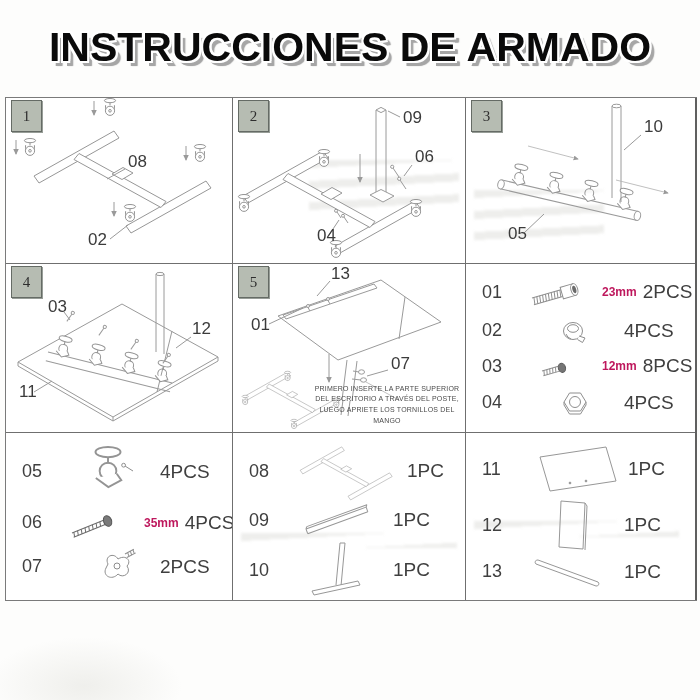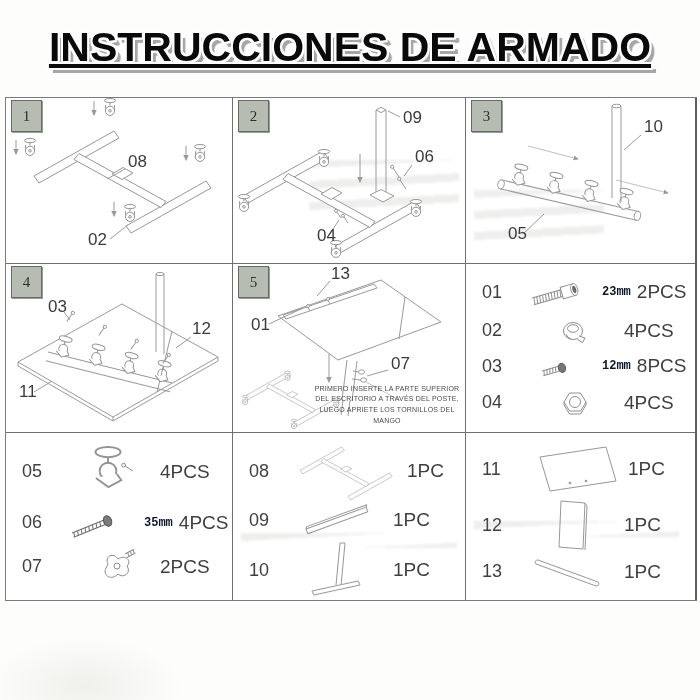--- a/index.html
+++ b/index.html
@@ -5,42 +5,42 @@
   html,body{margin:0;padding:0;}
   body{width:700px;height:700px;background:#fdfdfc;font-family:"Liberation Sans",sans-serif;position:relative;overflow:hidden;}
   .sheet{position:absolute;inset:0;
     background:
       radial-gradient(140px 70px at 12% 98%, rgba(190,190,178,.22), rgba(0,0,0,0) 70%),
       radial-gradient(120px 60px at 40% 44%, rgba(200,200,190,.15), rgba(0,0,0,0) 70%),
       radial-gradient(160px 60px at 88% 60%, rgba(205,205,195,.14), rgba(0,0,0,0) 70%),
       #fdfdfc;}
   .title{position:absolute;top:24px;left:0;width:700px;text-align:center;
     font-size:41px;font-weight:bold;letter-spacing:0px;color:#0a0a0a;white-space:nowrap;
-    text-shadow:-2px -2px 0 #fff,2px -2px 0 #fff,-2px 2px 0 #fff,2px 2px 0 #fff,2px 0 0 #fff,-2px 0 0 #fff,0 2px 0 #fff,0 -2px 0 #fff,4px 5px 0 #a6a6a6,5px 5px 1px #a6a6a6;text-decoration:underline;}
+    text-shadow:-2px -2px 0 #fff,2px -2px 0 #fff,-2px 2px 0 #fff,2px 2px 0 #fff,2px 0 0 #fff,-2px 0 0 #fff,0 2px 0 #fff,0 -2px 0 #fff,4px 5px 0 #a6a6a6,5px 5px 1px #a6a6a6;}
   .grid{position:absolute;left:5px;top:97px;width:690px;height:502px;background:#fff;
     border:1px solid #7a7a7a;display:grid;grid-template-columns:227px 233px 230px;grid-template-rows:166px 169px 167px;}
   .grid::after{content:"";position:absolute;right:-1px;top:0;bottom:0;width:2.5px;background:#5f5f5f;}
   .cell{position:relative;overflow:hidden;border-right:1px solid #6f6f6f;border-bottom:1px solid #6f6f6f;background:#fff;}
   .cell.last-col{border-right:none;}
   .cell.last-row{border-bottom:none;}
   .stepnum{position:absolute;top:2px;left:5px;width:29px;height:30px;background:#b6bcb2;border:1px solid #656b65;
     box-shadow:1px 1px 0 #979d97;display:flex;align-items:center;justify-content:center;
     font-family:"Liberation Serif",serif;font-size:15px;color:#2e2e2e;z-index:3;}
   svg{display:block;}
   .diagram{position:absolute;inset:0;}
   .lbl{font-family:"Liberation Sans",sans-serif;font-size:17px;fill:#3b3b3b;}
   .ln{stroke:#9a9a9a;stroke-width:1;fill:none;}
   .thin{stroke:#b0b0b0;stroke-width:.8;fill:none;}
   .caption{position:absolute;right:3px;bottom:5px;width:150px;font-size:7px;line-height:1.55;
     text-align:center;color:#4a4a4a;letter-spacing:.2px;}
   .parts{display:flex;flex-direction:column;justify-content:space-around;padding:8px 10px 10px 16px;box-sizing:border-box;}
   .part-row{display:flex;align-items:center;}
   .pid{width:42px;font-size:18px;color:#3f3f3f;flex:none;}
   .picon{flex:1;display:flex;align-items:center;justify-content:center;}
-  .psize{font-size:12px;font-weight:bold;color:#0f172a;margin-right:6px;flex:none;font-family:Liberation Mono, monospace;}
+  .psize{font-size:12px;font-weight:bold;color:#be185d;margin-right:6px;flex:none;}
   .psize.lg{font-size:12px;}
   .pqty{width:62px;font-size:19px;color:#3f3f3f;flex:none;text-align:left;}
   .ghost{position:absolute;filter:blur(1.6px);pointer-events:none;
     background:repeating-linear-gradient(177deg, rgba(135,135,120,.14) 0 8px, rgba(255,255,255,0) 8px 21px);}
 </style>
 </head>
 <body>
 
 <div class="sheet">
 

